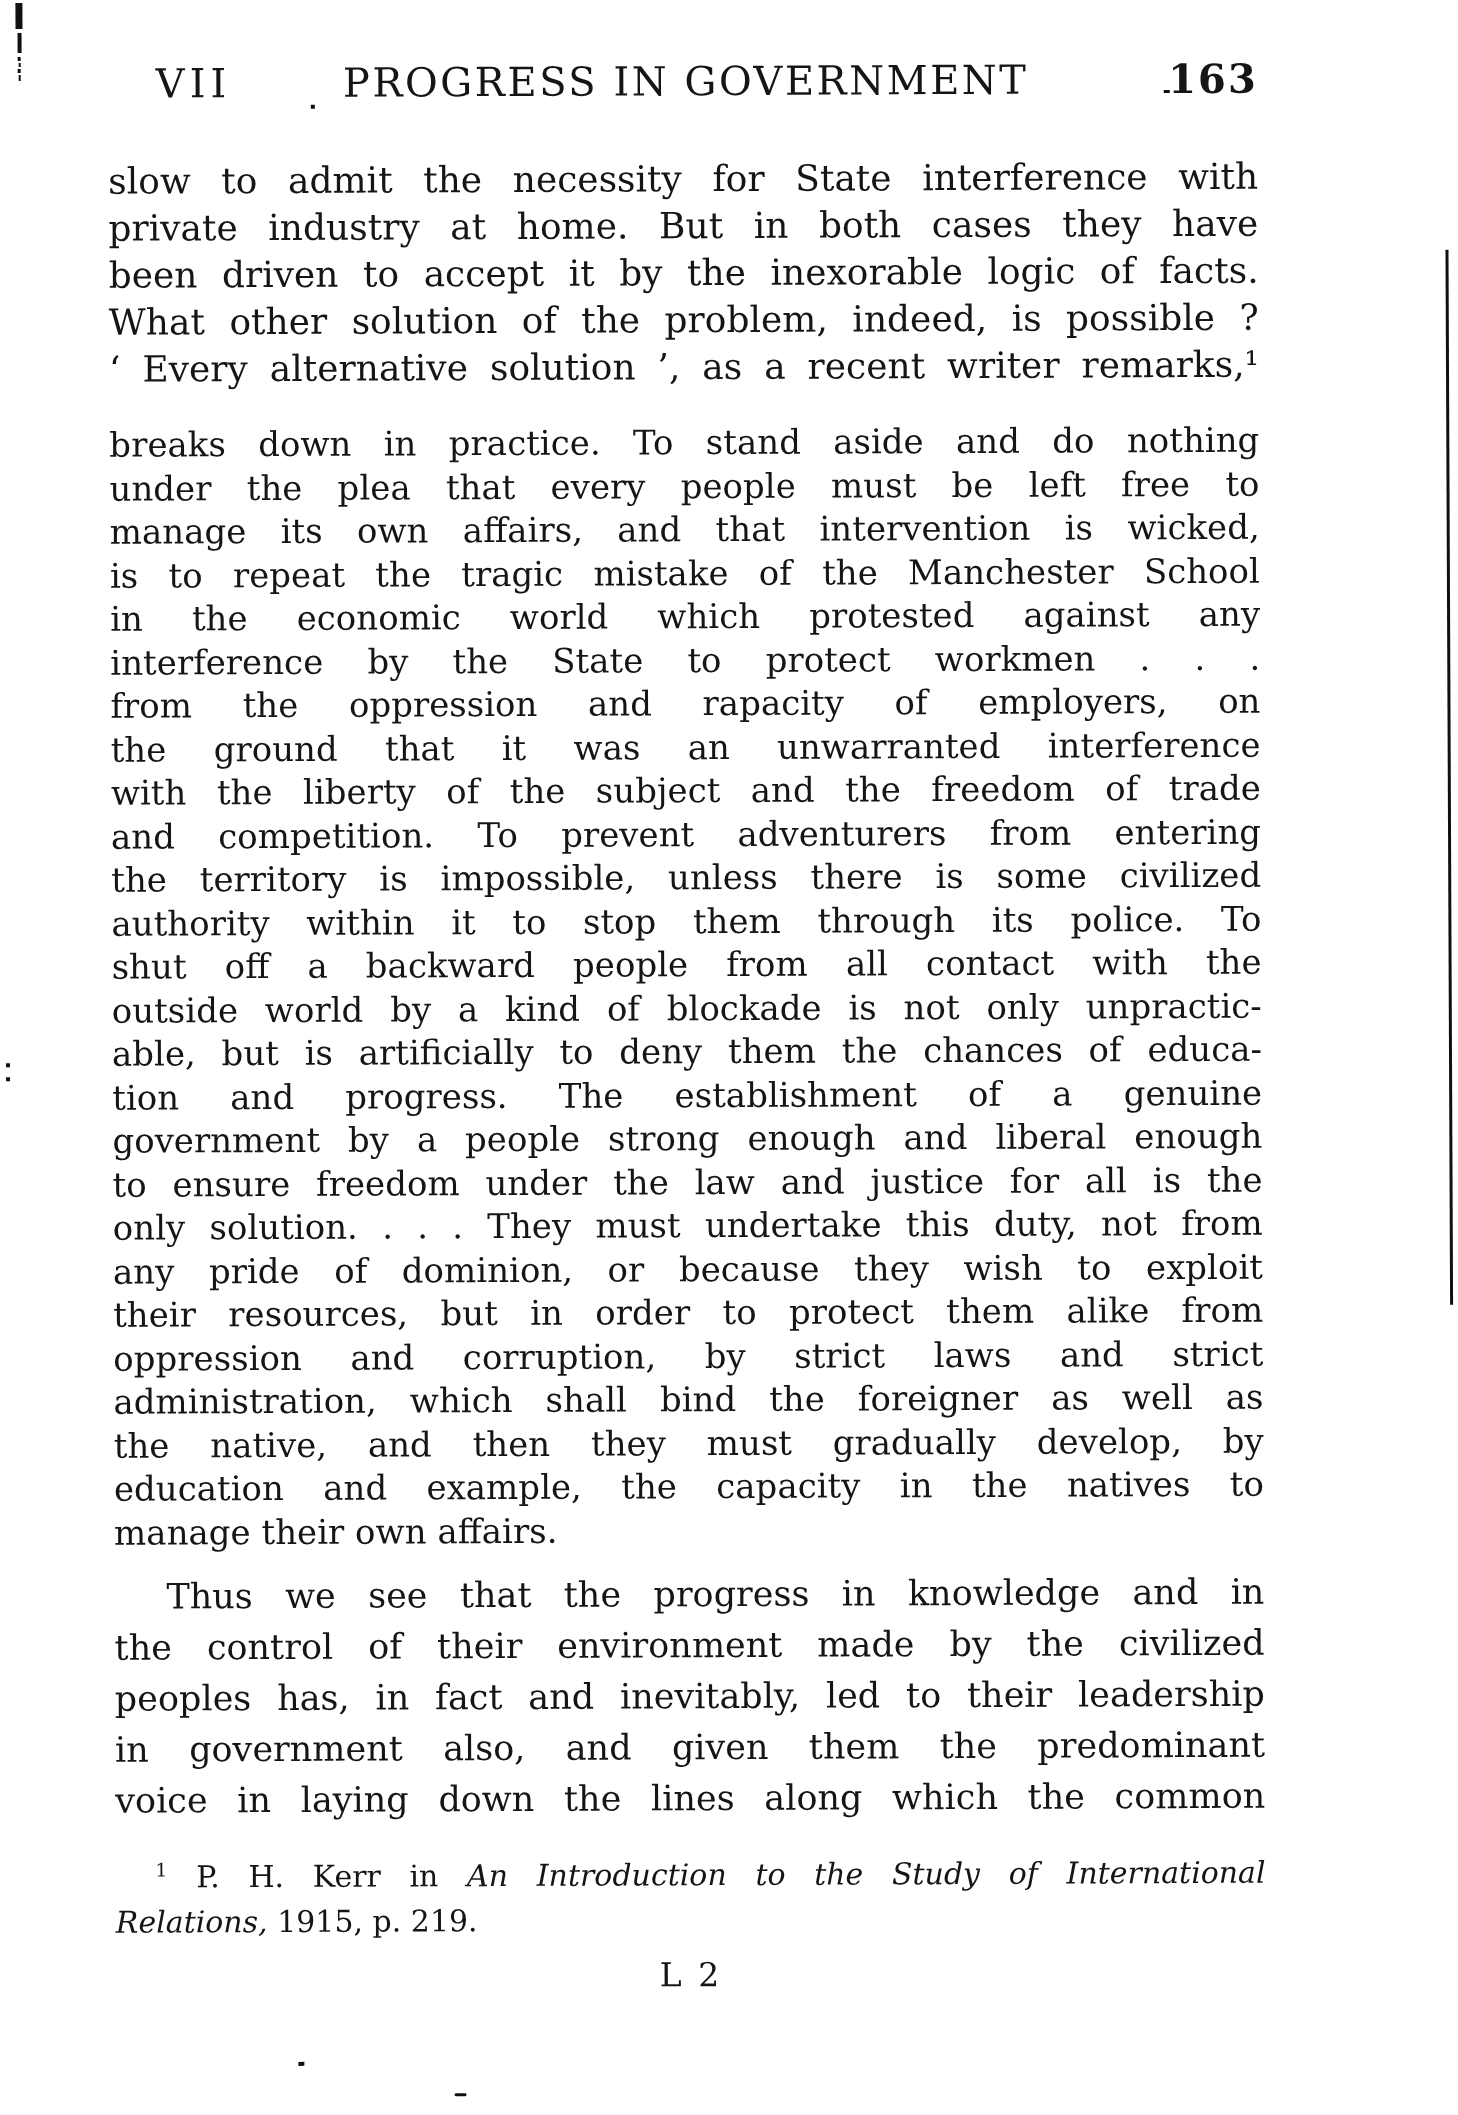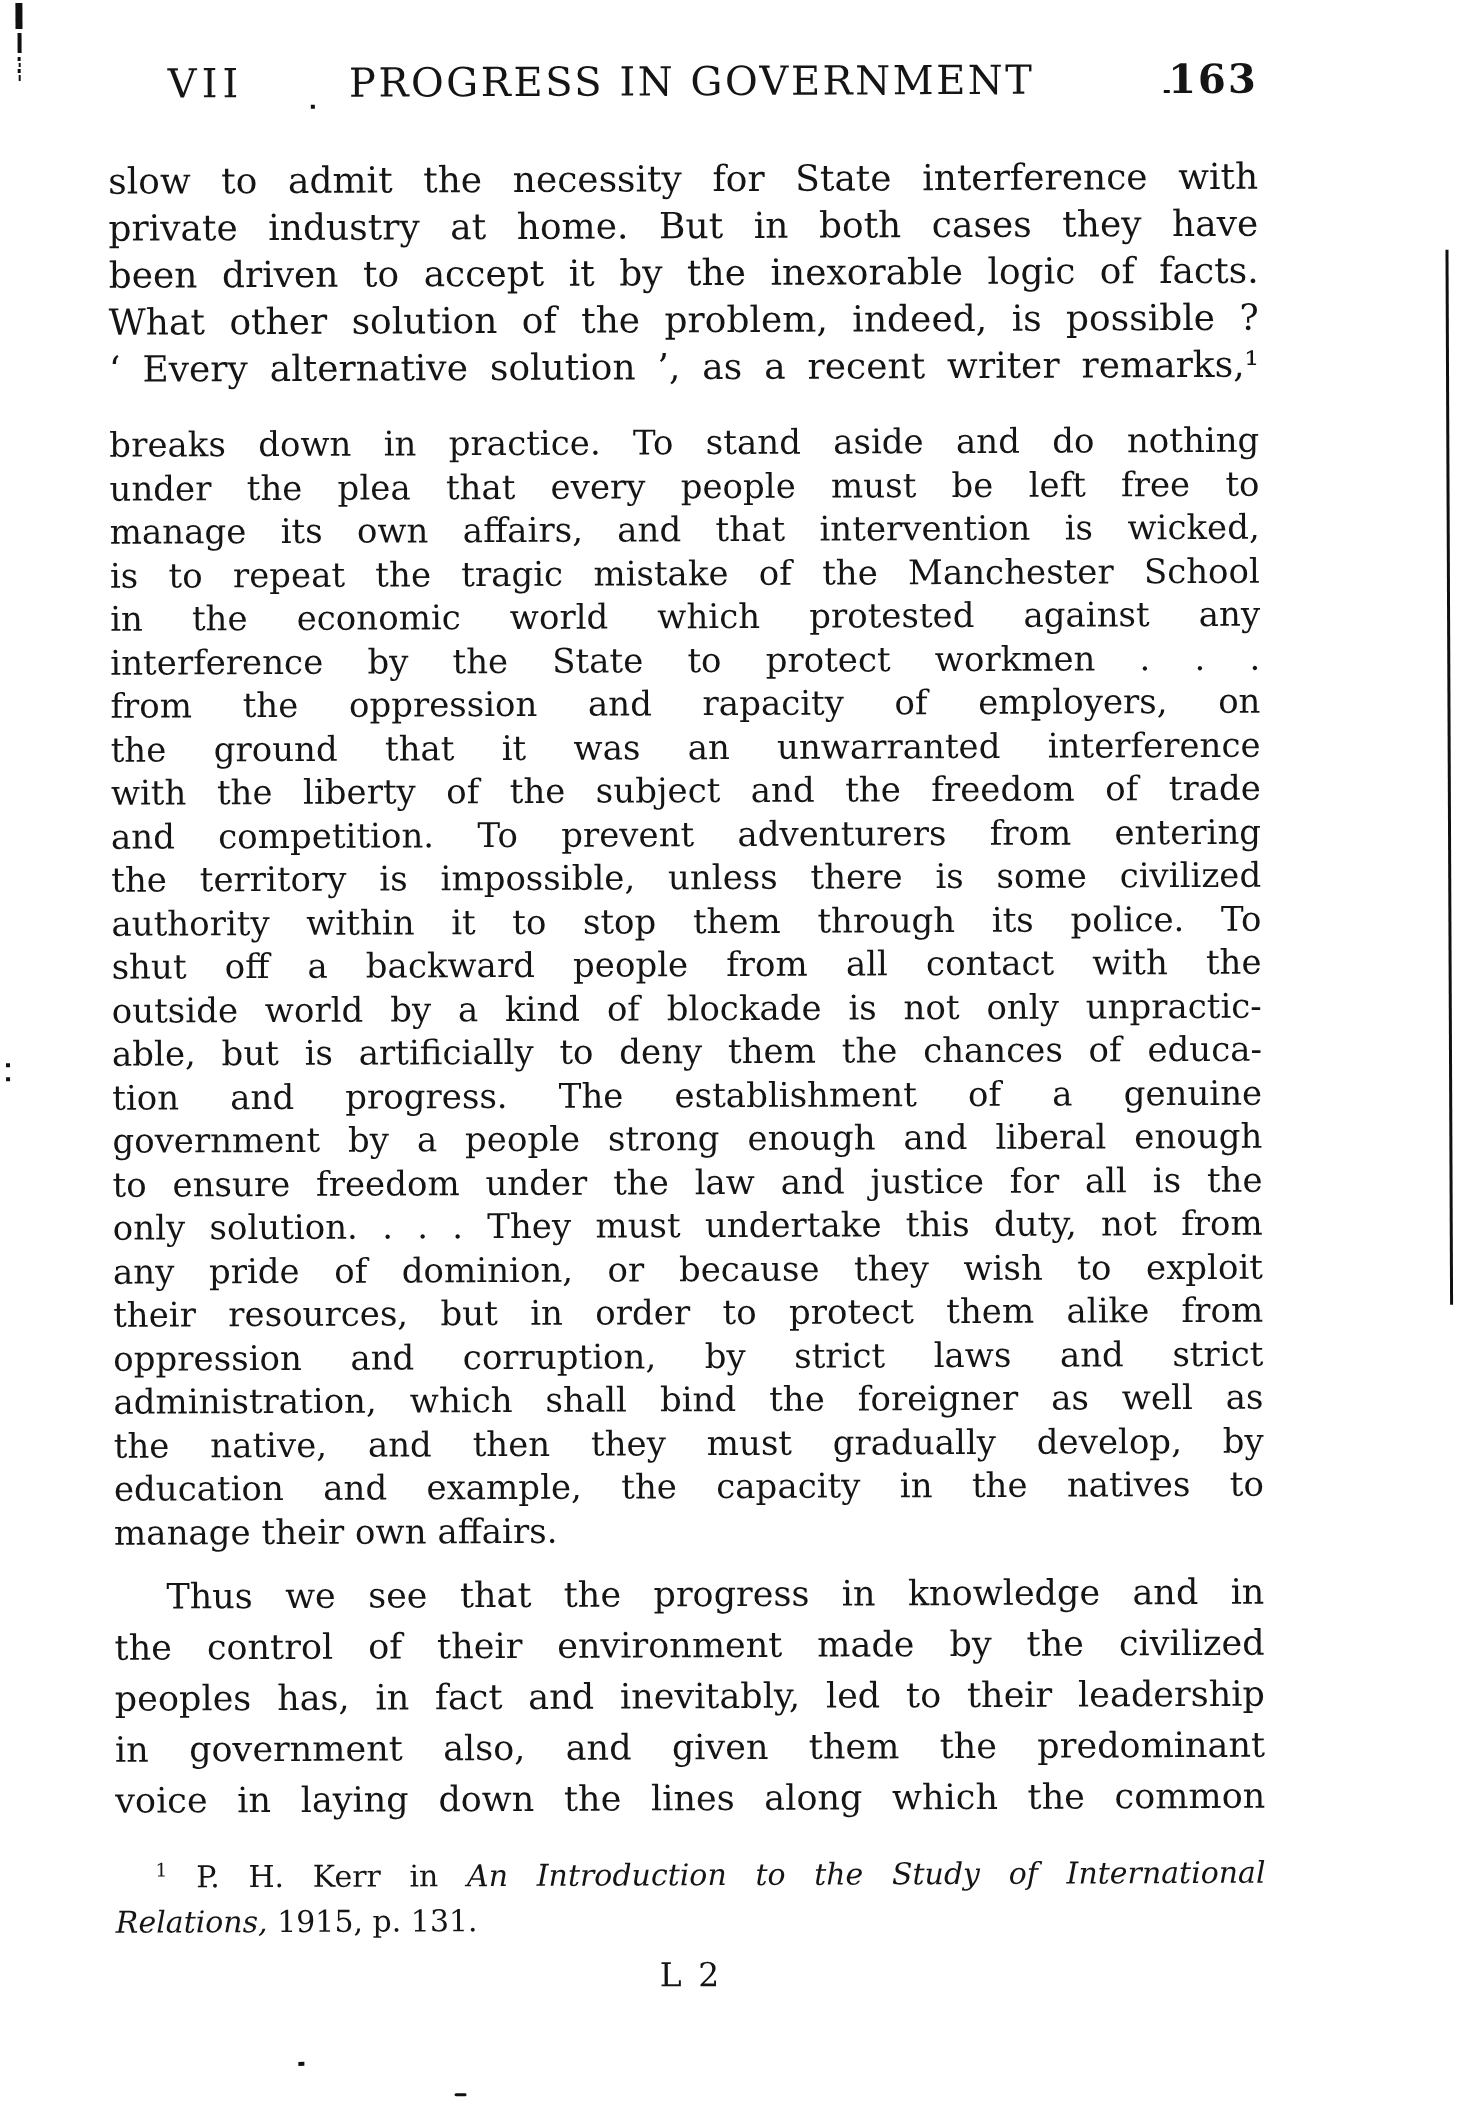--- a/index.html
+++ b/index.html
@@ -15,21 +15,21 @@
     transform:rotate(-0.25deg);
   }
   .column{
     position:absolute;left:112px;top:58px;width:1150px;
   }
   
   .running-header{
     display:flex;align-items:baseline;justify-content:space-between;
     font-size:40px;line-height:46px;
   }
-  .chapter-numeral{margin-left:60px;letter-spacing:5px;}
+  .chapter-numeral{margin-left:48px;letter-spacing:5px;}
   .running-title{letter-spacing:2.5px;transform:translateX(-14px);}
   .page-number{letter-spacing:2px;font-weight:bold;}
   
   .tline{
     text-align:justify;
     text-align-last:justify;
     white-space:normal;
   }
   .tline.short{text-align-last:left;}
   .para-continuation{margin-top:51px;}
@@ -135,20 +135,20 @@
         <div class="tline">peoples has, in fact and inevitably, led to their leadership</div>
         <div class="tline">in government also, and given them the predominant</div>
         <div class="tline">voice in laying down the lines along which the common</div>
       </div>
 
     <div class="footnote">
       <div class="footnote-line1">
         <sup>1</sup><span> P. H. Kerr in </span><i>An Introduction to the Study of International</i>
       </div>
       <div class="footnote-line2">
-        <i>Relations,</i><span> 1915, p. 131.</span>
+        <i>Relations,</i><span> 1915, p. 219.</span>
       </div>
     </div>
 
     <div class="signature">L 2</div>
 
   </div>
 </div>
 
 </body></html>

